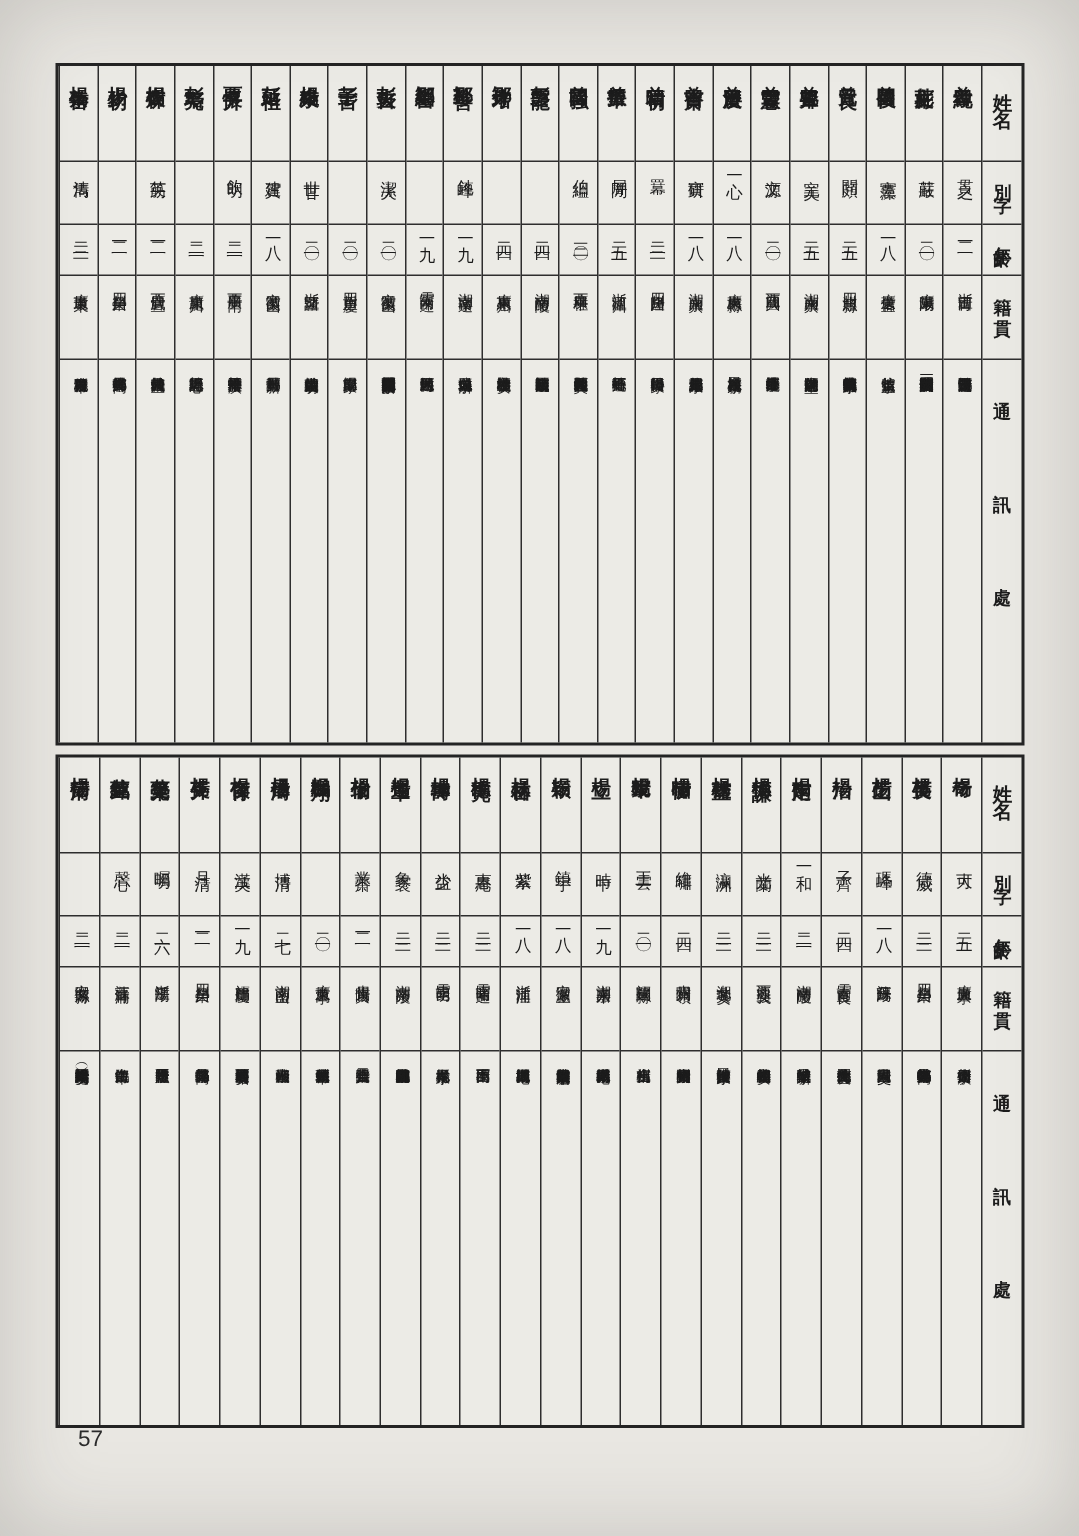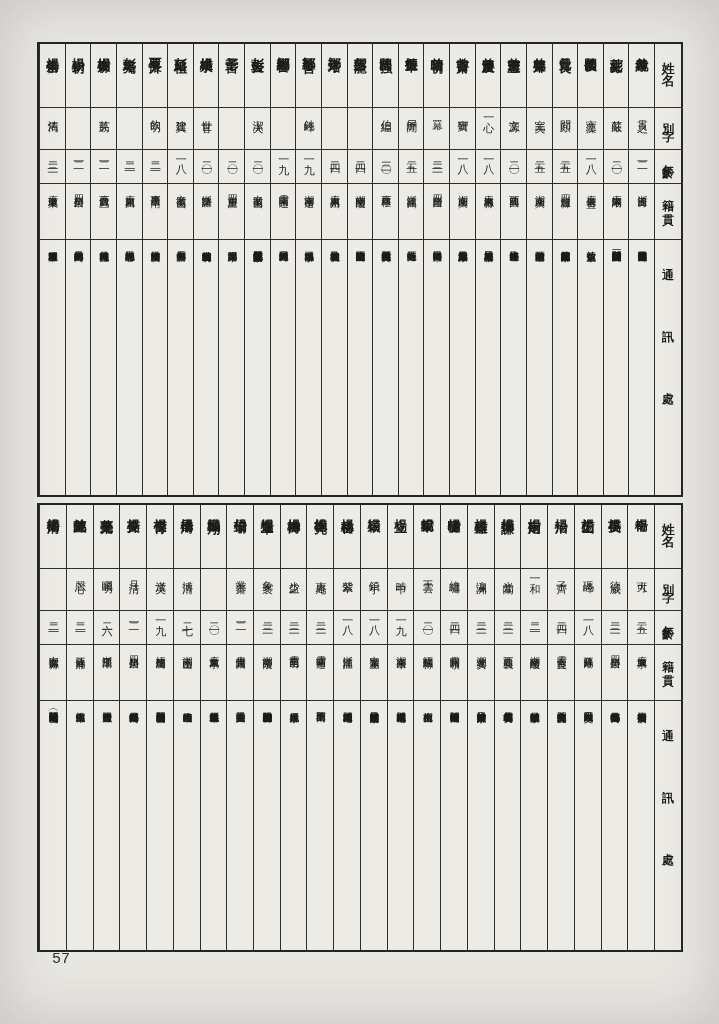--- a/index.html
+++ b/index.html
@@ -43,21 +43,21 @@
   .c-addr span{font-size:9.5px;line-height:11.5px;padding-top:4px;}
   
   .col.header .cell span{font-weight:700;}
   .col.header .c-name span{font-size:13px;letter-spacing:11px;padding-top:8px;}
   .col.header .c-zi span{font-size:12px;letter-spacing:7px;padding-top:5px;}
   .col.header .c-age span{font-size:12px;letter-spacing:3px;padding-top:4px;}
   .col.header .c-native span{font-size:12px;letter-spacing:14px;padding-top:6px;}
   .col.header .c-addr span{font-size:12px;letter-spacing:62px;padding-top:18px;line-height:1;}
   .page-number{
     position:absolute;left:52px;top:951px;font-size:15px;color:#2b2b2b;
-    font-family:Liberation Mono, monospace;
+    font-family:Liberation Sans, sans-serif;
   }
 </style>
 </head>
 <body>
 
 <div class="table table-top">
   <div class="col header">
     <div class="cell c-name">
         <span>姓名</span>
       </div>

